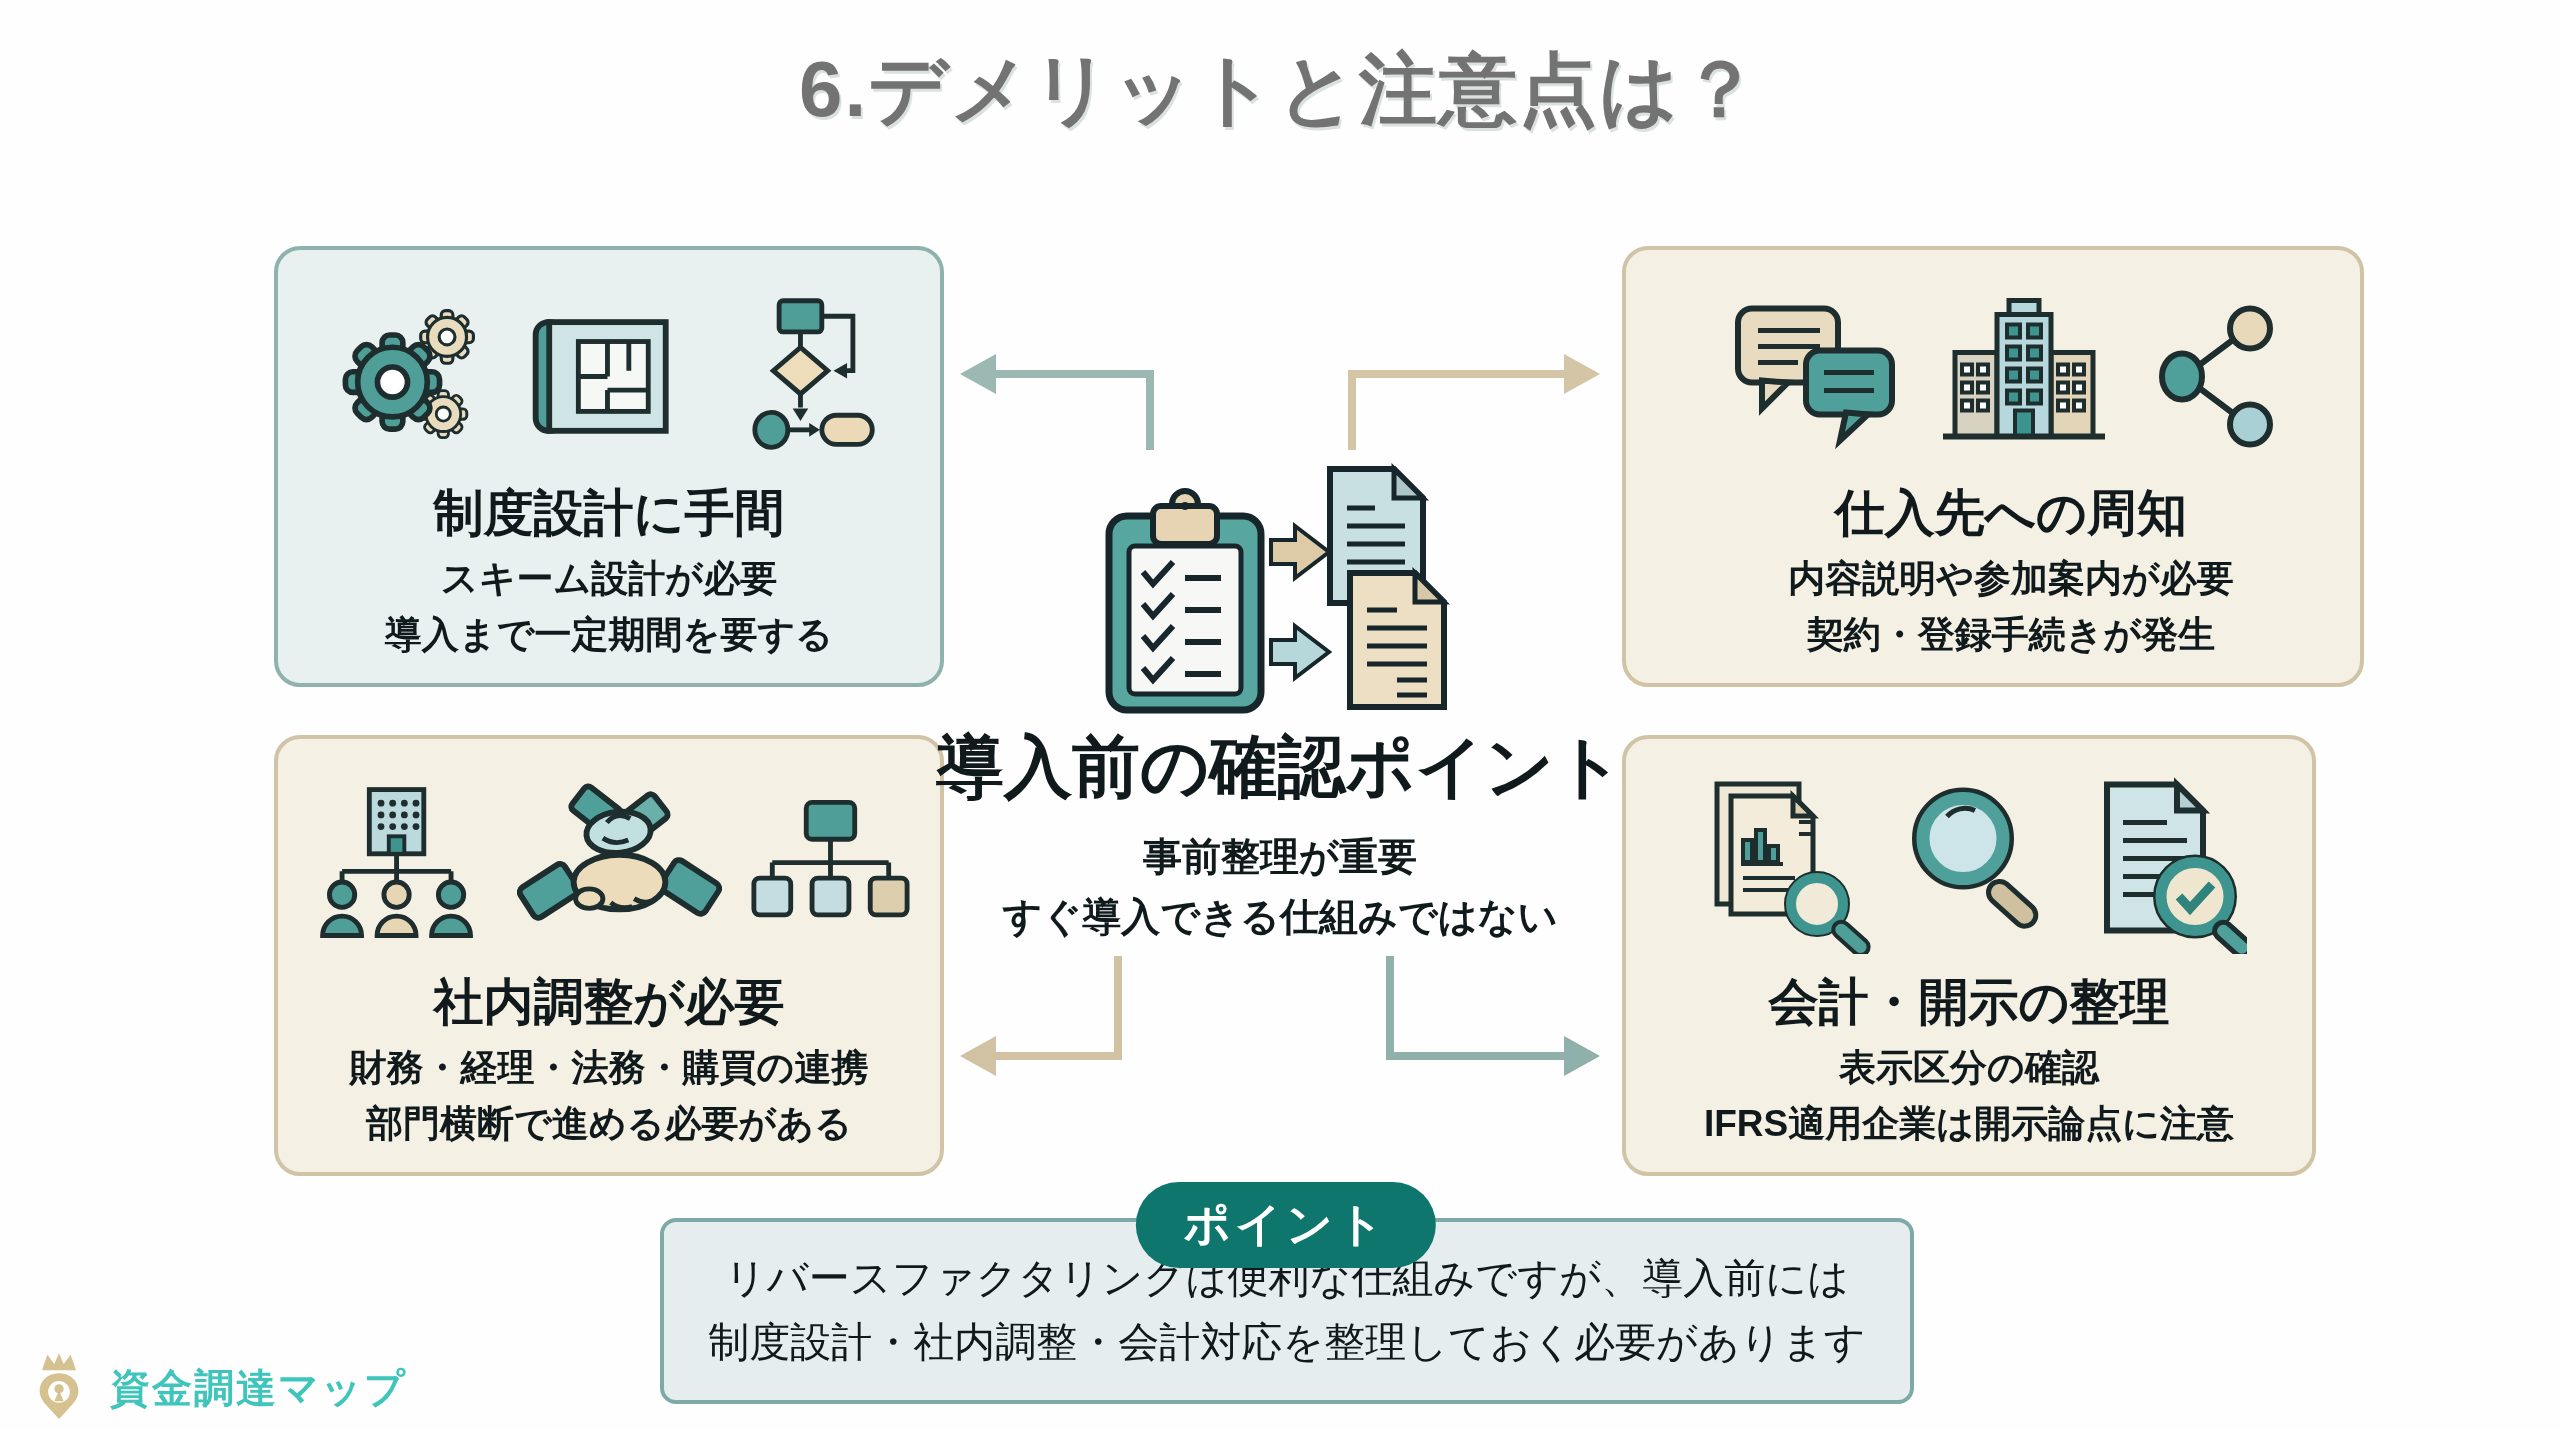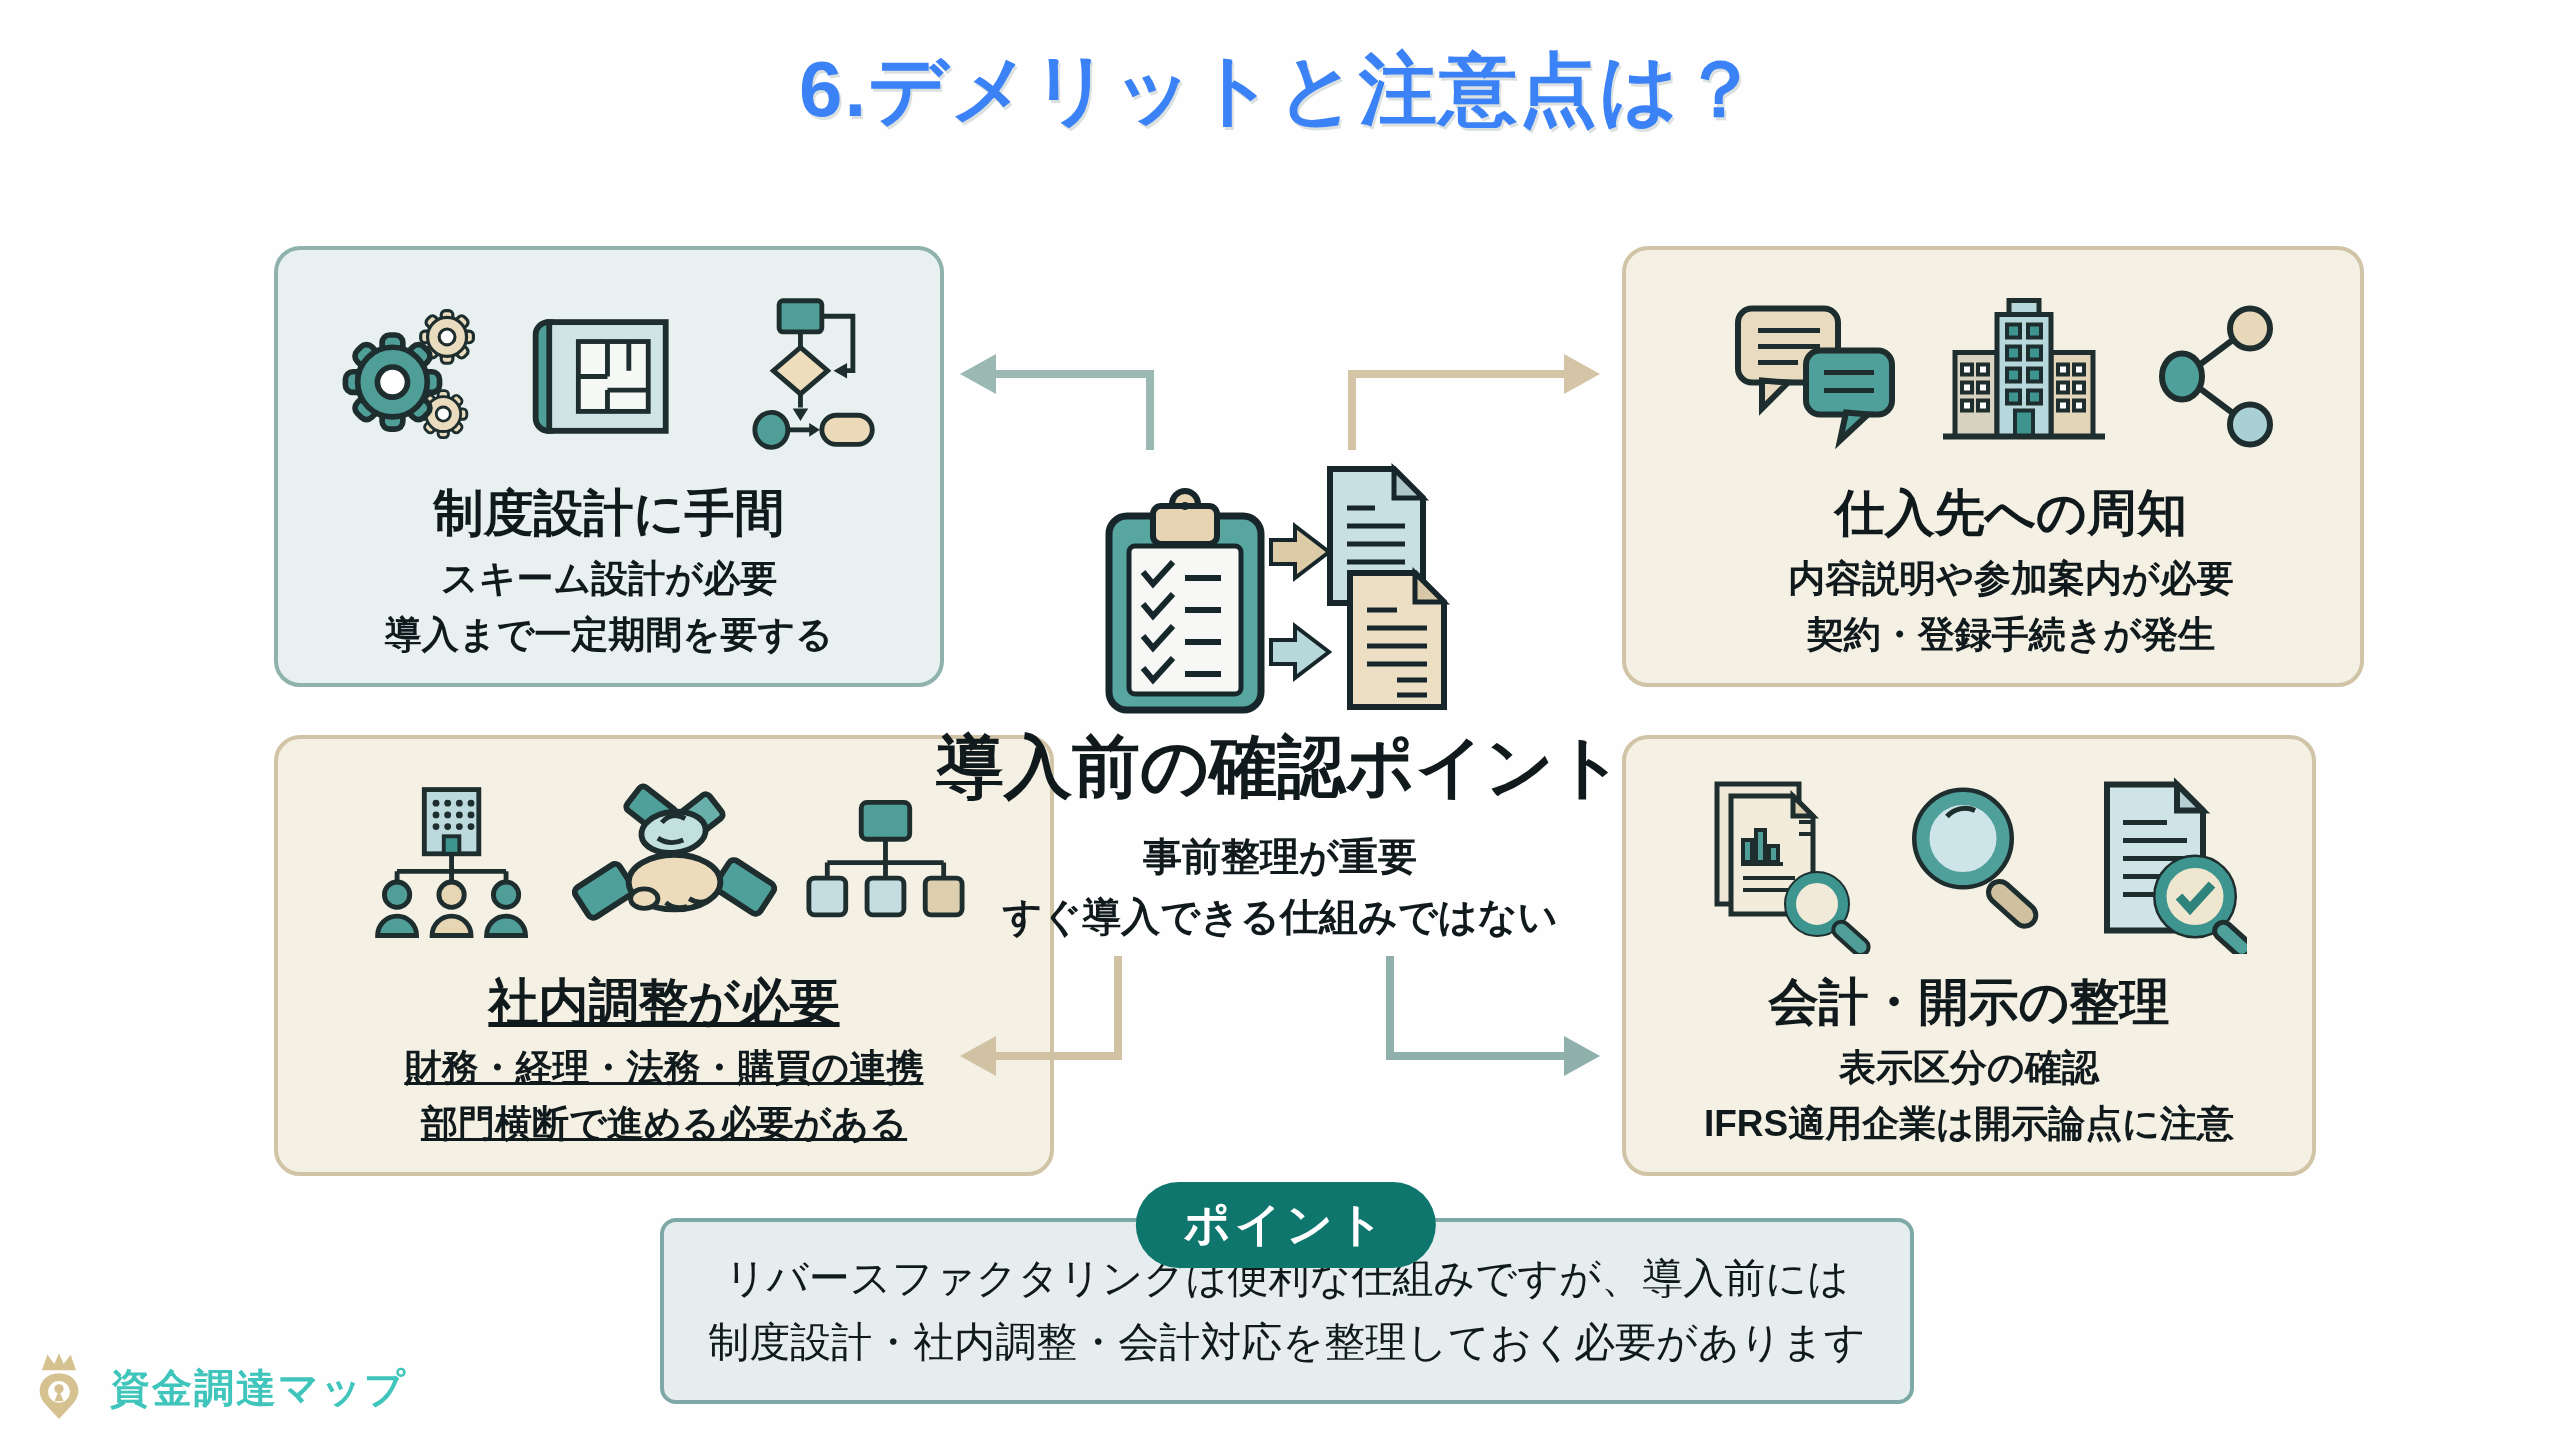--- a/index.html
+++ b/index.html
@@ -2,32 +2,32 @@
 <html><head>
 <meta charset="utf-8">
 <style>
   html,body{margin:0;padding:0;background:#ffffff;}
   .stage{
     position:relative;width:2560px;height:1429px;overflow:hidden;background:#fefefe;
     font-family:"Liberation Sans","DejaVu Sans",sans-serif;color:#101a1c;
   }
   .page-title{
     position:absolute;left:0;top:38px;width:100%;text-align:center;
-    font-size:78px;font-weight:800;color:#3b82f6;letter-spacing:2px;
+    font-size:78px;font-weight:800;color:#737373;letter-spacing:2px;
     text-shadow:2px 3px 0 rgba(60,90,90,.18);
   }
   .card{
     position:absolute;border-radius:26px;display:flex;flex-direction:column;align-items:center;
     box-sizing:border-box;
   }
   .card.blue{background:#e8f1f0;border:4px solid #8fb2ad;}
   .card.cream{background:#f5f0e4;border:4px solid #d1c3a6;}
   .card.tl{left:274px;top:246px;width:670px;height:441px;}
   .card.tr{left:1622px;top:246px;width:742px;height:441px;padding-left:36px;}
-  .card.bl{left:274px;top:735px;width:780px;height:441px;text-decoration:underline;}
+  .card.bl{left:274px;top:735px;width:670px;height:441px;}
   .card.br{left:1622px;top:735px;width:694px;height:441px;}
   .icon-row{display:flex;align-items:center;justify-content:center;gap:28px;margin-top:30px;height:190px;}
   .card-heading{font-size:50px;font-weight:800;margin-top:16px;line-height:1.1;}
   .card-sub{font-size:37px;font-weight:700;line-height:1.5;text-align:center;margin-top:10px;}
   .center-text{position:absolute;left:880px;top:722px;width:800px;text-align:center;}
   .center-heading{font-size:68px;font-weight:800;font-family:Liberation Mono, monospace;}
   .center-sub{font-size:39px;font-weight:700;line-height:1.55;margin-top:14px;}
   .cluster{position:absolute;left:1095px;top:458px;}
   .connectors{position:absolute;left:0;top:0;pointer-events:none;}
   .point-badge{

